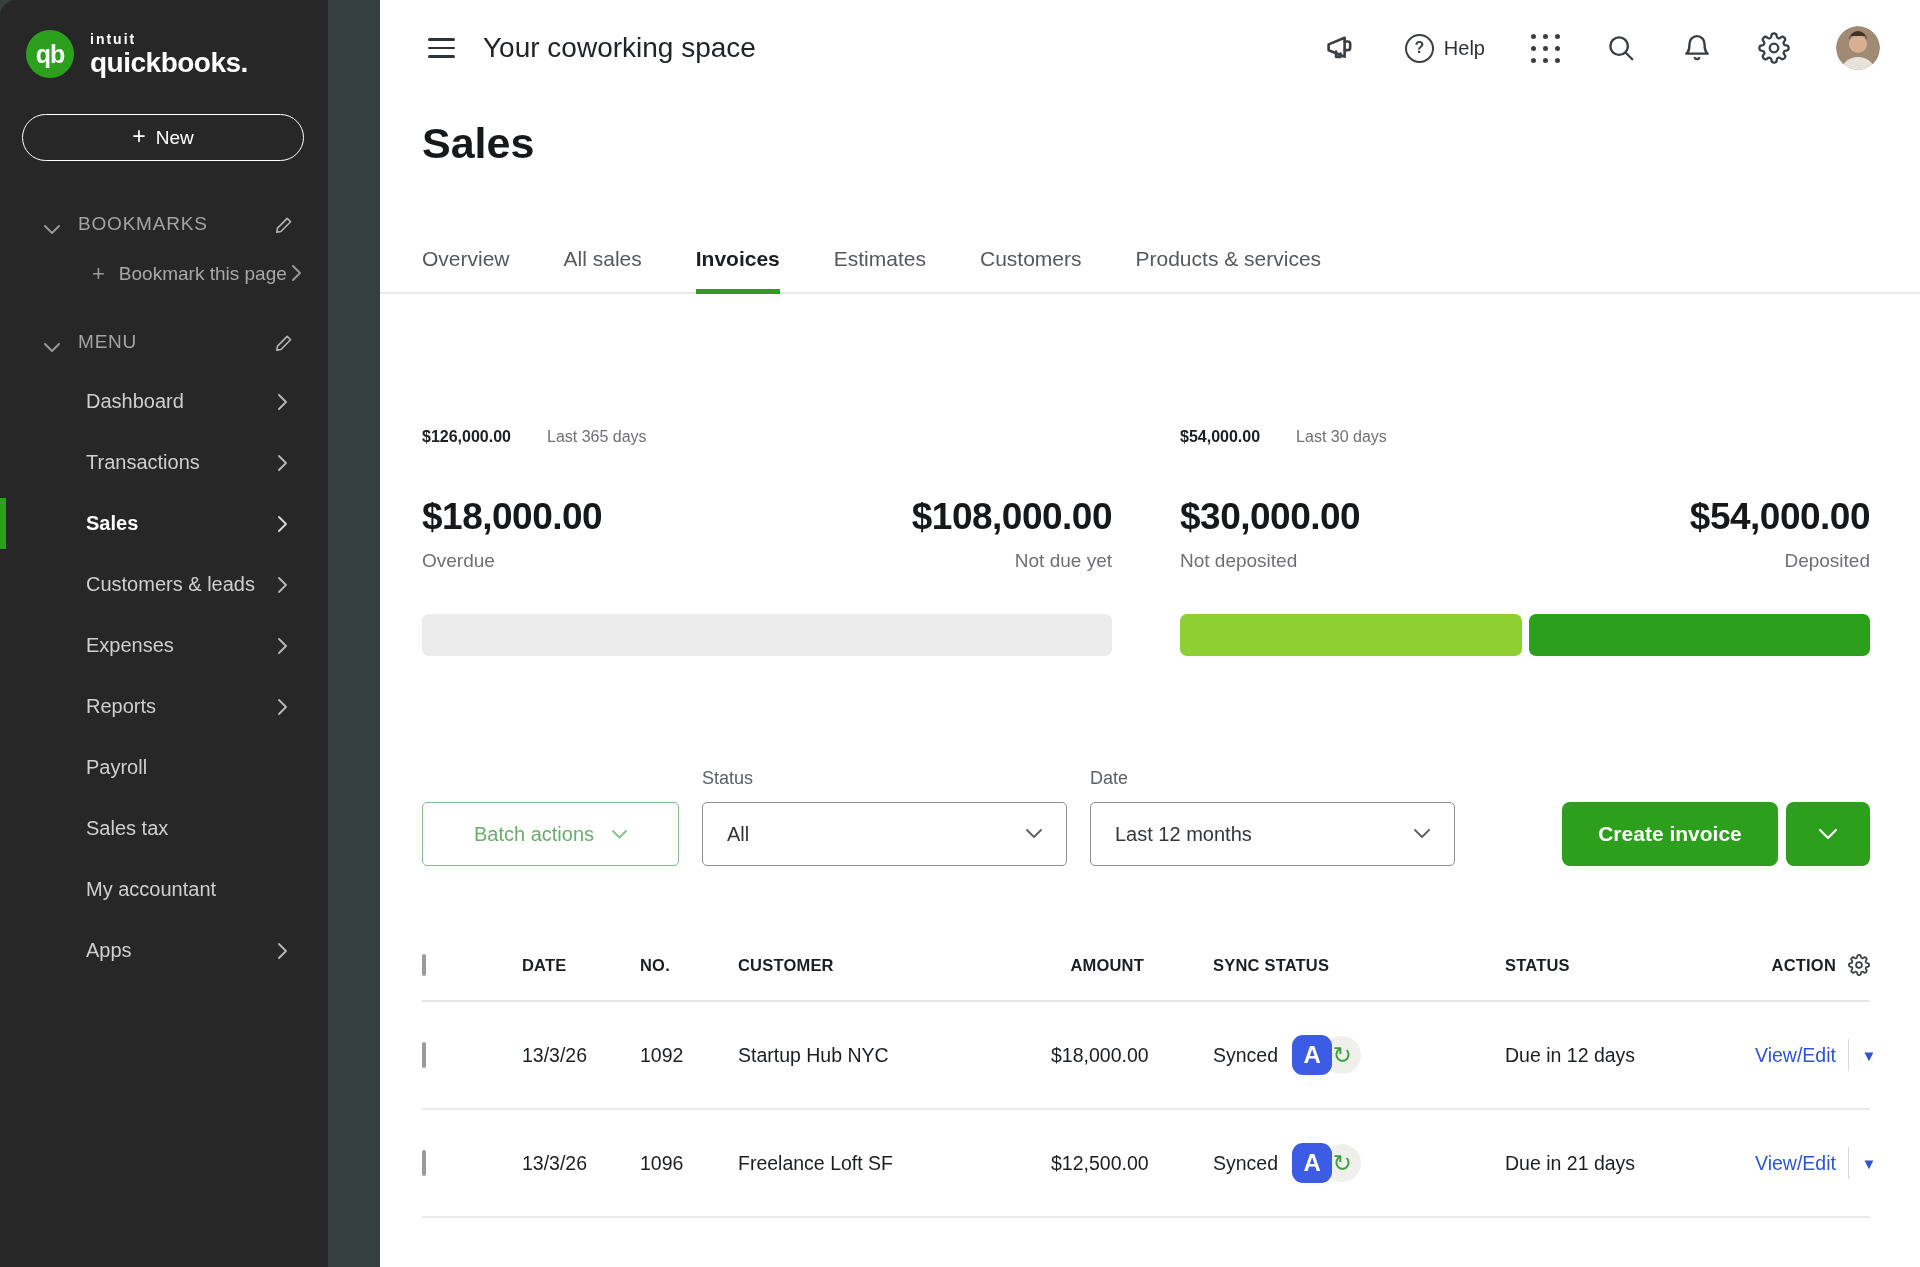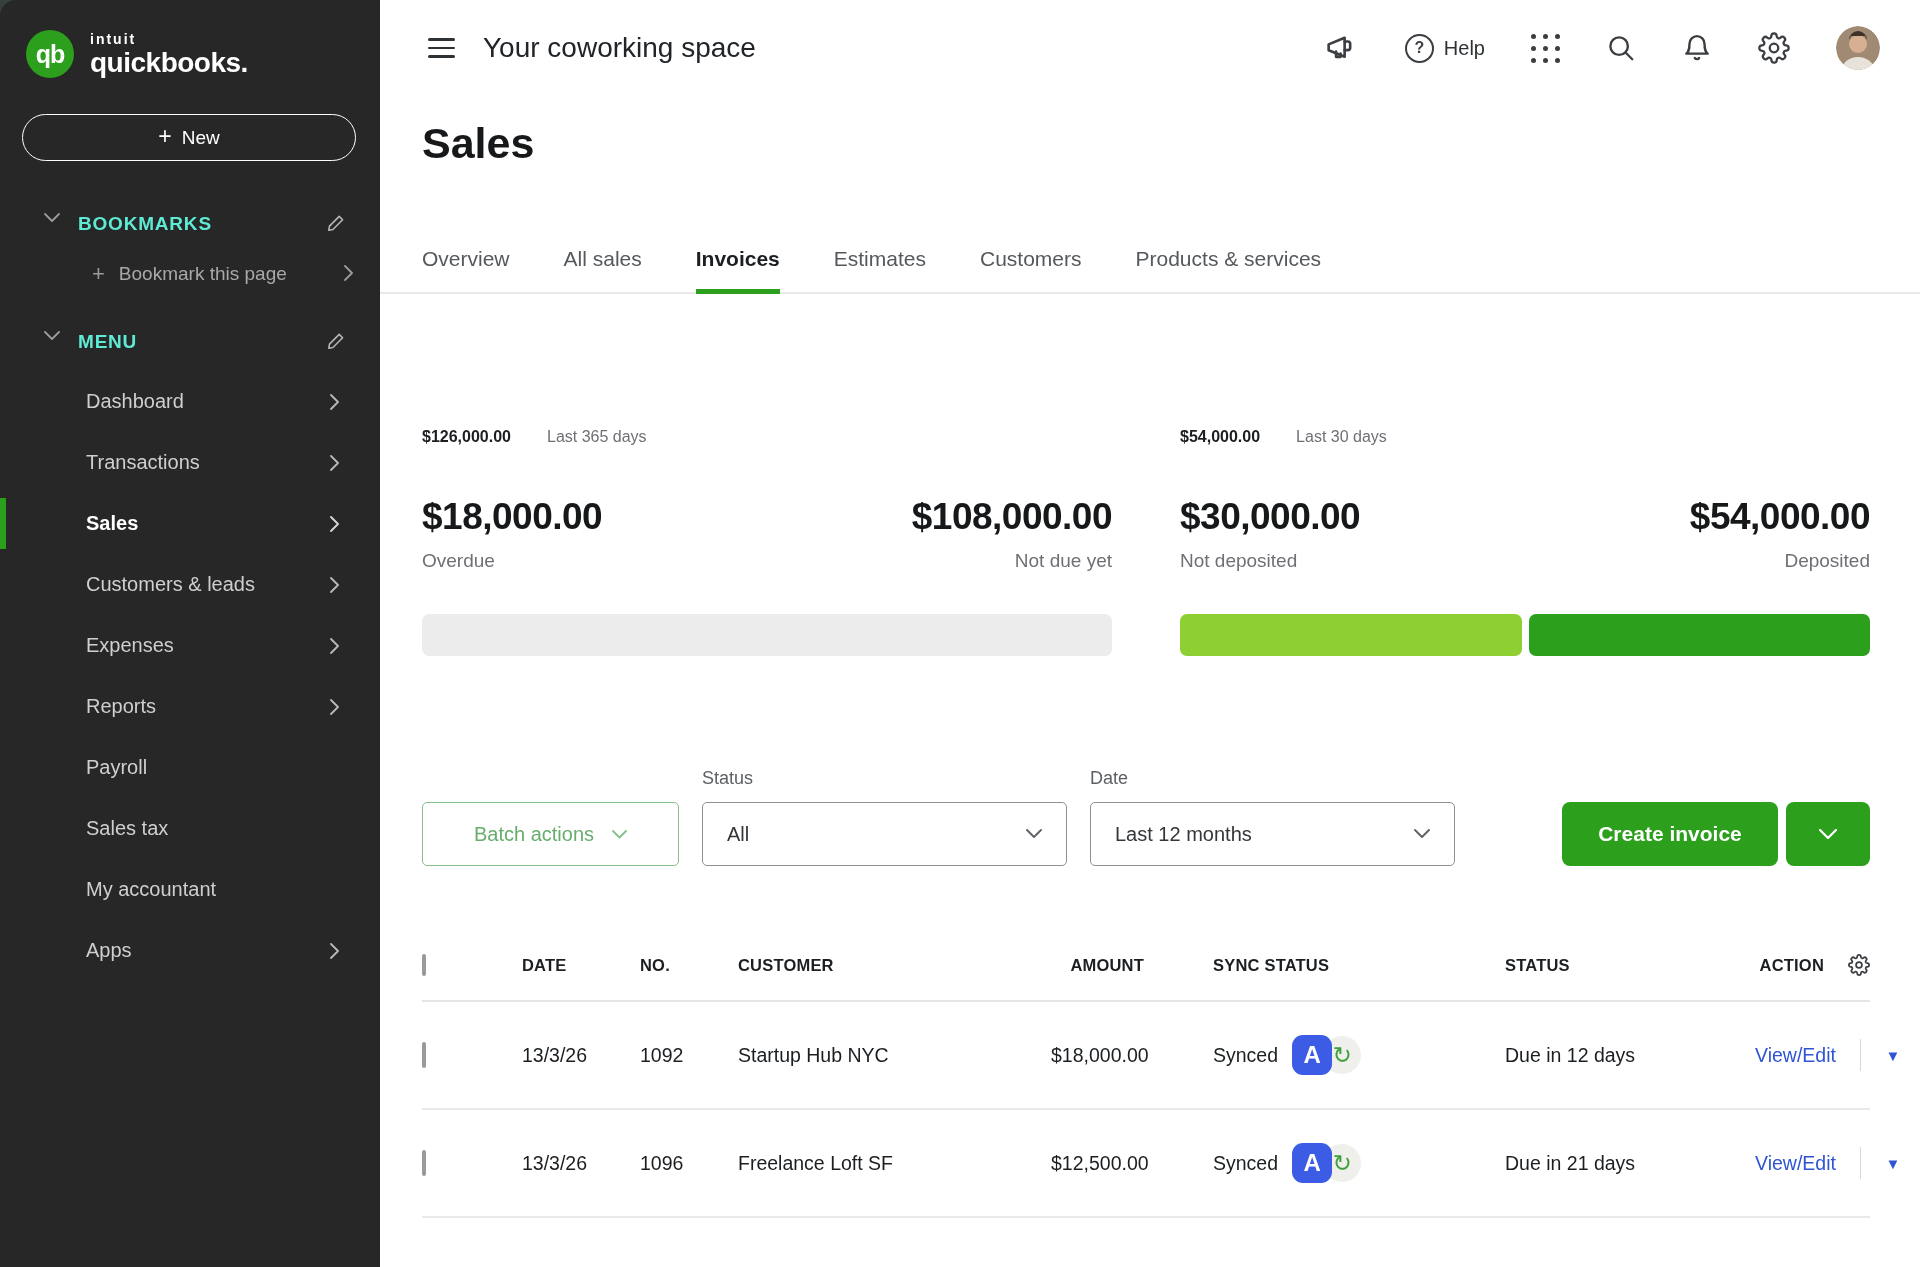--- a/index.html
+++ b/index.html
@@ -1,37 +1,37 @@
 <!DOCTYPE html>
 <html><head>
 <meta charset="utf-8">
 <style>
   * { margin:0; padding:0; box-sizing:border-box; }
   html,body { background:#36403e; }
   body { font-family:"Liberation Sans","DejaVu Sans",sans-serif; -webkit-font-smoothing:antialiased; }
   .stage { position:relative; width:1920px; height:1267px; overflow:hidden; background:#36403e; }
 
   
-  .sidebar { position:absolute; left:0; top:0; bottom:0; width:380px; background:#272727;
+  .sidebar { position:absolute; left:0; top:0; bottom:0; width:328px; background:#272727;
              border-top-left-radius:16px; color:#cfcfcf; }
   .logo-row { display:flex; align-items:center; gap:16px; padding:30px 0 0 26px; }
   .logo-mark { width:48px; height:48px; border-radius:50%; background:#2ca01c; color:#fff;
                display:flex; align-items:center; justify-content:center;
                font-size:25px; font-weight:700; letter-spacing:-1px; }
   .logo-text { display:flex; flex-direction:column; line-height:1; }
   .logo-intuit { color:#fff; font-size:14px; letter-spacing:2px; font-weight:600; margin-bottom:3px; }
   .logo-product { color:#fff; font-size:28px; font-weight:700; letter-spacing:-0.5px; }
 
   .new-button { margin:36px 24px 0 22px; height:47px; border:1.6px solid #ffffff; border-radius:26px;
                 display:flex; align-items:center; justify-content:center; gap:10px;
                 color:#fff; font-size:19px; cursor:pointer; background:transparent; }
   .new-plus { font-size:23px; font-weight:400; line-height:1; margin-top:-2px; }
 
-  .section-header { margin-top:52px; display:flex; align-items:flex-start; gap:18px;
-                    padding:0 34px 0 44px; color:#5eead4; font-size:19px; font-weight:700;
+  .section-header { margin-top:52px; display:flex; align-items:flex-end; gap:18px;
+                    padding:0 34px 0 44px; color:#a3a3a3; font-size:19px; font-weight:400;
                     letter-spacing:0.8px; }
   .section-header.menu { margin-top:46px; }
   .section-header .label { flex:1; }
   .icon-svg { display:block; }
 
   .bookmark-row { position:relative; margin-top:28px; padding-left:92px; display:flex;
                   align-items:center; gap:14px; color:#a8a8a8; font-size:19px; cursor:pointer; }
   .bookmark-plus { font-size:22px; color:#9a9a9a; line-height:1; }
   .bookmark-chevron { position:absolute; right:26px; top:2px; }
 
@@ -106,21 +106,21 @@
 
   
   .invoice-table { margin:64px 50px 0 42px; }
   .t-row { display:grid; grid-template-columns:100px 118px 98px 313px 93px 361px 250px 1fr;
            align-items:center; }
   .t-head { height:72px; font-size:16.5px; font-weight:700; color:#1c1f22; letter-spacing:0.2px;
             border-bottom:2px solid #e5e5e5; }
   .t-body-row { height:108px; font-size:19.5px; color:#1c1f22; border-bottom:2px solid #e9e9e9; }
   .col-amount { text-align:right; }
   .col-sync { padding-left:69px; display:flex; align-items:center; gap:14px; }
-  .col-action { display:flex; justify-content:flex-end; align-items:center; gap:24px; }
+  .col-action { display:flex; justify-content:flex-end; align-items:center; gap:12px; }
   .checkbox { width:34px; height:42px; border:2px solid #9a9a9a; border-radius:10px; background:#fff;
               cursor:pointer; }
   .sync-badge { display:flex; align-items:center; }
   .badge-a { width:40px; height:40px; border-radius:11px; background:#3c5ce5; color:#fff;
              font-size:24px; font-weight:700; display:flex; align-items:center; justify-content:center;
              position:relative; z-index:2; }
   .badge-refresh { width:38px; height:38px; border-radius:50%; background:#efefec; color:#3da03d;
                    font-size:23px; display:flex; align-items:center; justify-content:center;
                    margin-left:-9px; position:relative; z-index:1; }
   .link { color:#2f55d4; cursor:pointer; }

